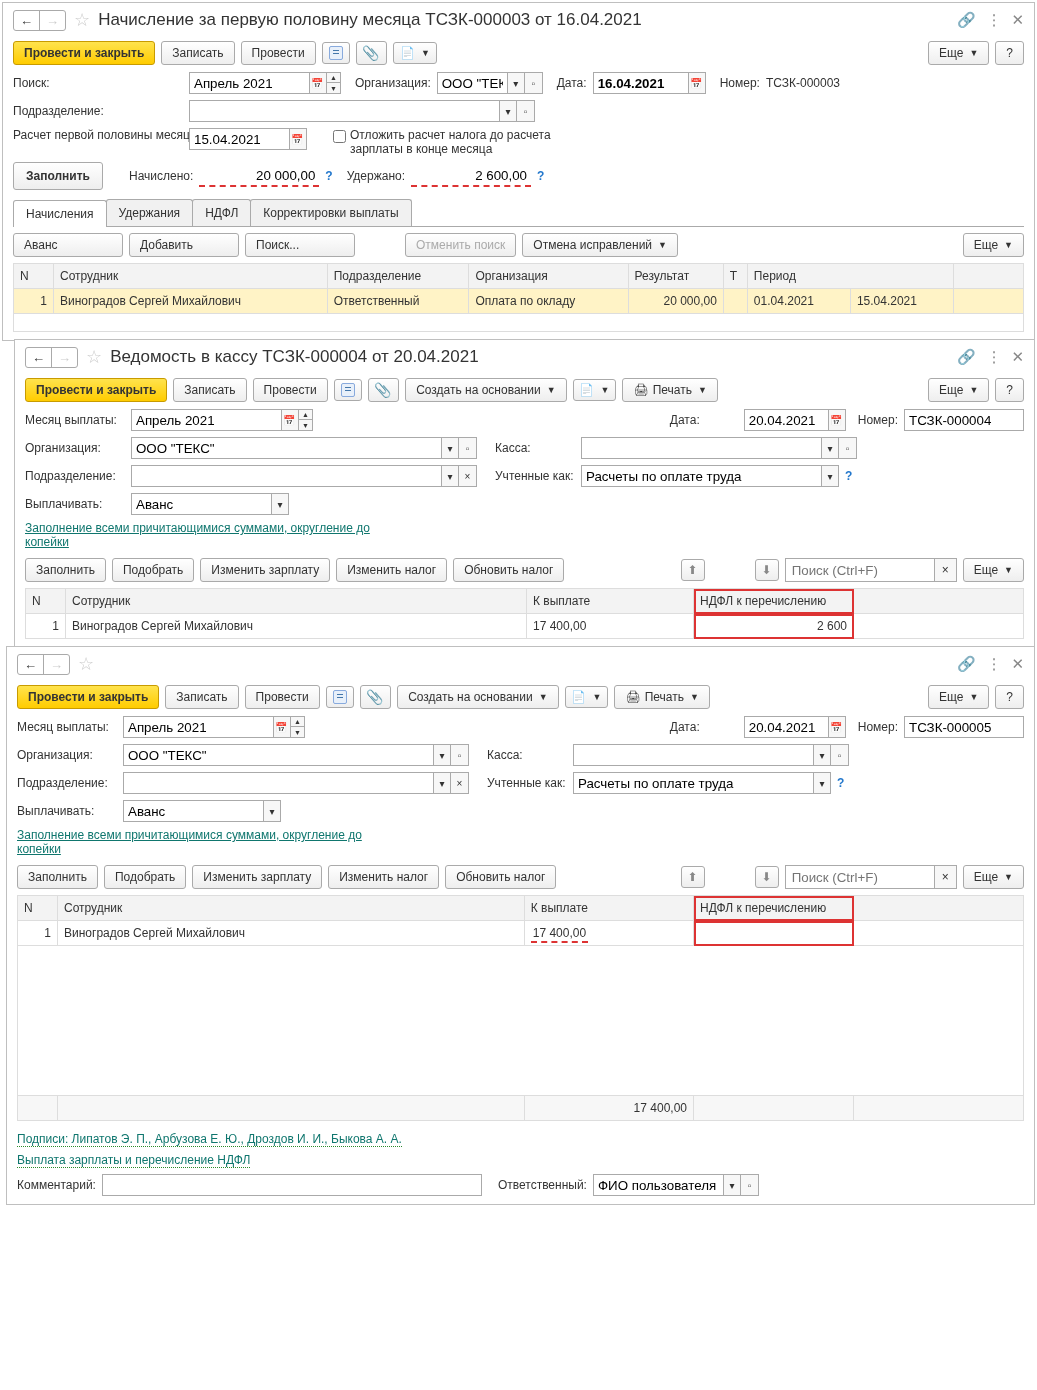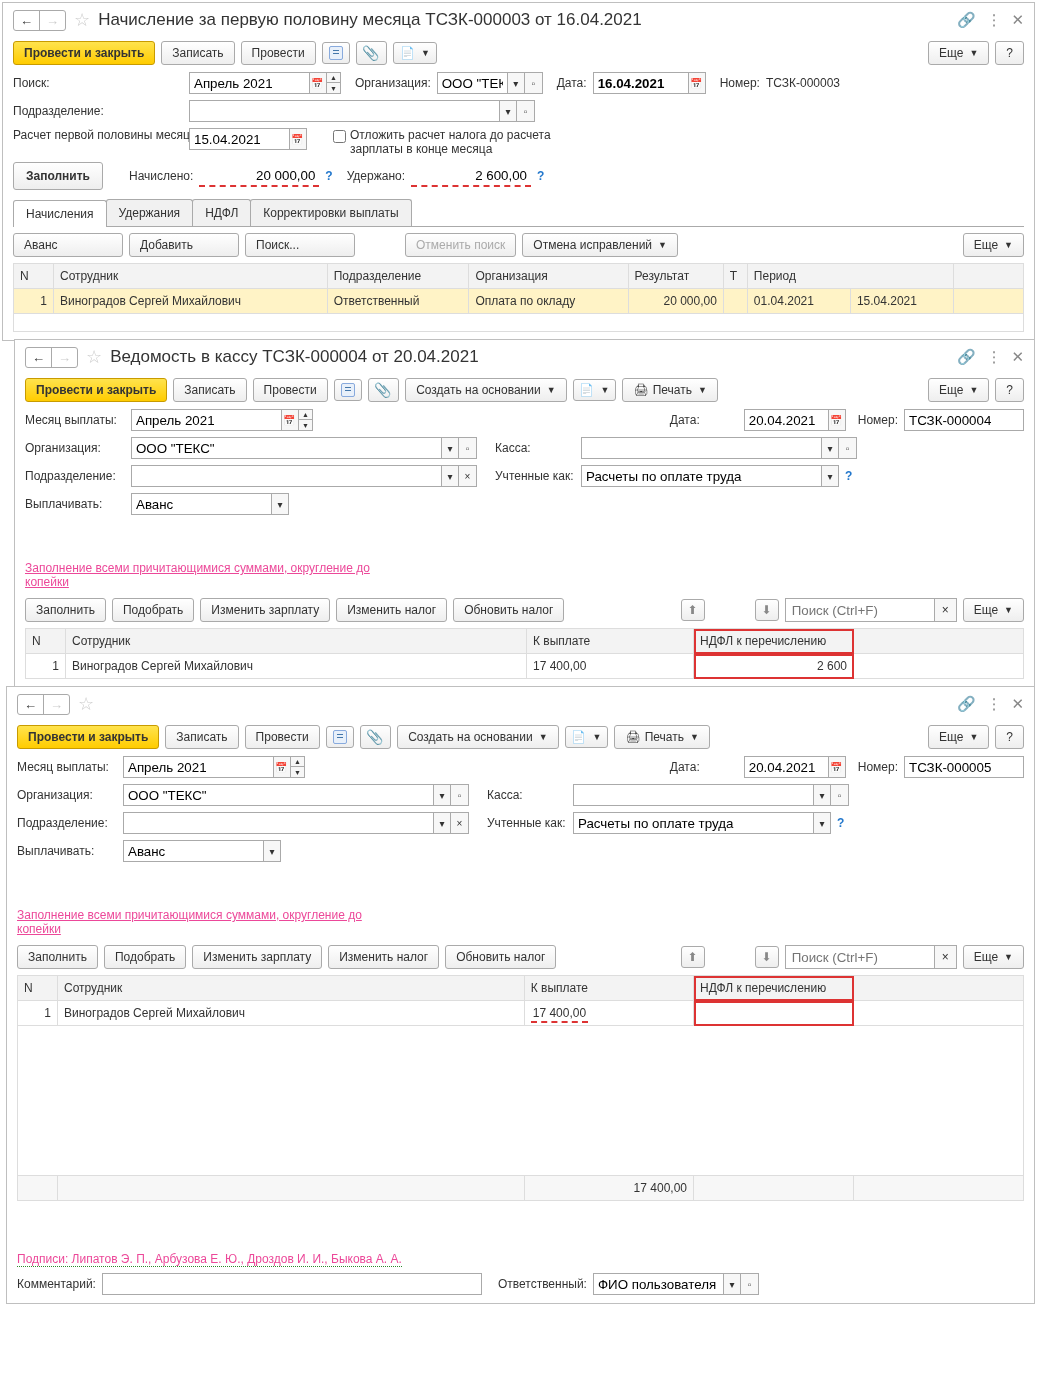--- a/index.html
+++ b/index.html
@@ -38,21 +38,21 @@
   .tab { padding:6px 12px; border:1px solid #aaa; border-bottom:none; background:#f1f1f1; margin-right:-1px; cursor:pointer; border-radius:3px 3px 0 0; }
   .tab.active { background:#fff; position:relative; top:1px; }
   .tbbar { display:flex; padding:6px 10px; gap:6px; align-items:center; }
   .spacer { flex:1; }
   table { border-collapse:collapse; width:calc(100% - 20px); margin:0 10px 8px 10px; }
   th,td { border:1px solid #ddd; padding:5px 6px; text-align:left; }
   th { background:#f3f3f3; font-weight:normal; }
   tr.sel td { background:#fff3c6; }
   .hlcell { outline:2px solid #d33; outline-offset:-2px; }
   .numr { text-align:right; }
-  .link { color:#ec4899; text-decoration:underline; cursor:pointer;margin-top:40px; }
+  .link { color:#0f766e; text-decoration:underline; cursor:pointer; }
   .dotted { border-bottom:1px dotted #2a8a2a; text-decoration:none; }
   .footer-row td { background:#f7f7f7; }
   .search-grp { display:flex; align-items:center; }
   .search-grp .sin { border:1px solid #aaa; height:24px; padding:3px 6px; width:150px; color:#999; }
   .search-grp .clr { border:1px solid #aaa; border-left:none; height:24px; width:22px; display:flex; align-items:center; justify-content:center; cursor:pointer; background:#f7f7f7; }
   .svgico { display:inline-block; width:14px; height:14px; }
   .ico-doc { background:#e8f0fa; border:1px solid #88aadd; border-radius:2px; }
   .lines3 { position:relative; }
   .lines3::before { content:""; position:absolute; left:3px; right:3px; top:3px; bottom:3px; background:repeating-linear-gradient(#4477aa 0 1px, transparent 1px 3px); }
   .ico-clip { color:#888; font-size:14px; }
@@ -471,20 +471,23 @@
           <td></td>
           <td class="numr">17 400,00</td>
           <td></td>
           <td></td>
     </tr>
   </tbody>
     </table>
   <div class="form-row">
       <a class="link dotted" style="max-width:390px">Подписи: Липатов Э. П., Арбузова Е. Ю., Дроздов И. И., Быкова А. А.</a>
     </div>
+  <div class="form-row">
+      <a class="link dotted">Выплата зарплаты и перечисление НДФЛ</a>
+    </div>
   <div class="form-row" style="padding-bottom:8px">
     <span class="label">Комментарий:</span>
     <input class="input" style="flex: 1 1 0%; max-width: 380px;">
     <span class="label" style="margin-left:10px">Ответственный:</span>
     <div class="input-grp">
         <input class="input" style="width: 130px;" value="ФИО пользователя">
         <span class="ib">▾</span>
         <span class="ib">▫</span>
       </div>
   </div>

